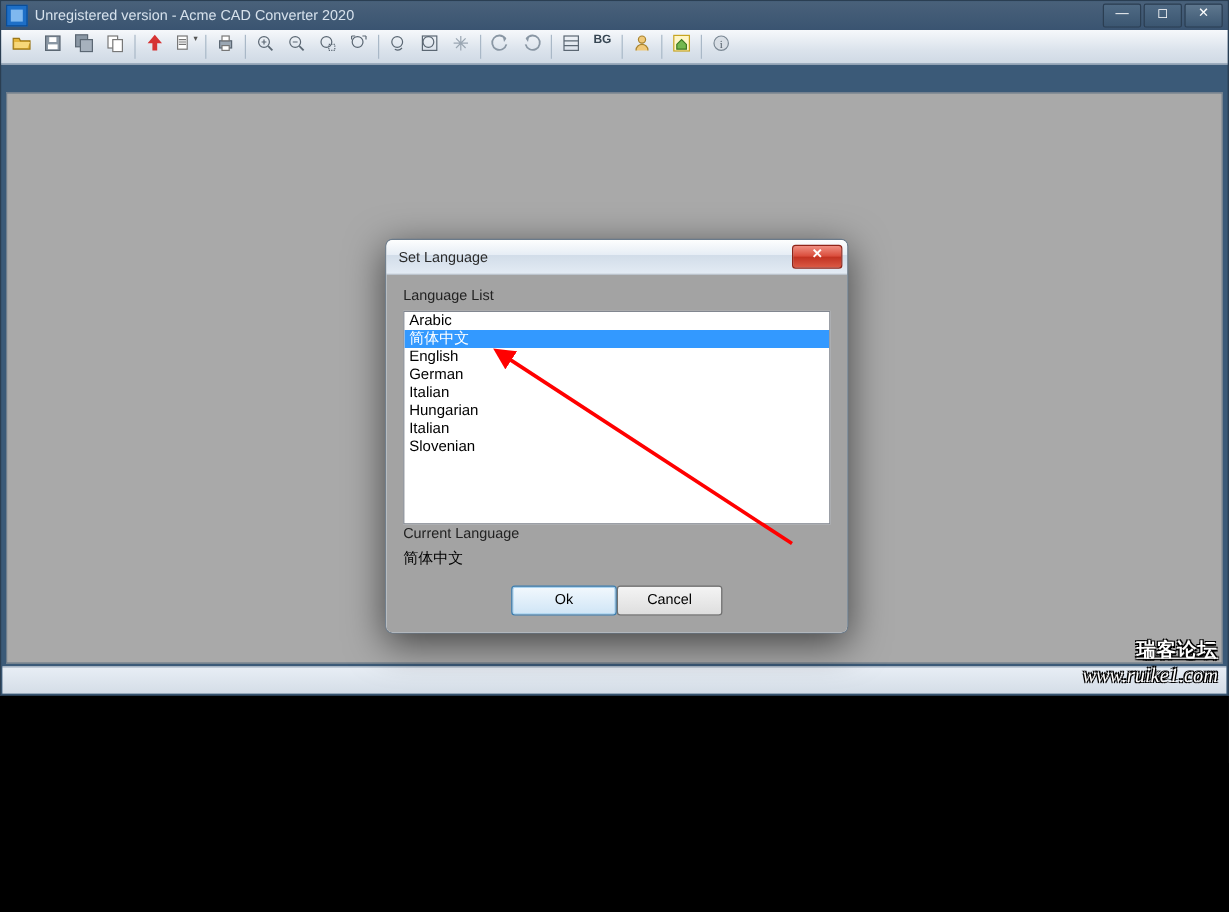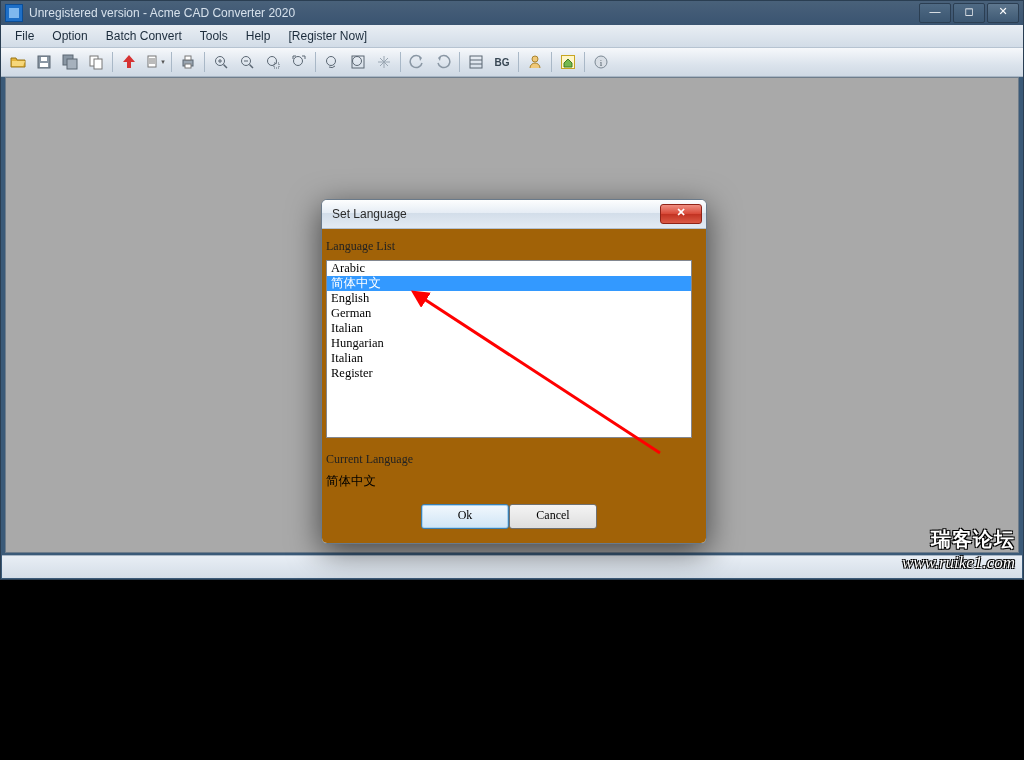--- a/index.html
+++ b/index.html
@@ -89,21 +89,20 @@
     align-items: center;
     padding: 0 4px;
     gap: 0;
   }
   .tool-btn {
     width: 22px; height: 22px;
     margin: 0 1px;
     border: 1px solid transparent;
     border-radius: 2px;
     display: flex;
-    align-items: center;
     justify-content: center;
   }
   .tool-sep {
     width: 1px;
     height: 20px;
     background: #a9b8c7;
     margin: 0 3px;
   }
   .tool-btn svg { width: 16px; height: 16px; }
 
@@ -153,23 +152,22 @@
     background: linear-gradient(to bottom, #f08f82 0%, #d94b3a 48%, #c13121 50%, #db5a45 100%);
     border: 1px solid #8f2418;
     border-radius: 3px;
     color: #fff;
     font-weight: bold;
     font-size: 11px;
     line-height: 15px;
     text-align: center;
   }
   .dialog-body {
-    background: #a16207;
-    padding: 10px 14px 14px 4px;
-    font-family: Liberation Serif, serif;
+    background: #a3a3a3;
+    padding: 10px 14px 14px 14px;
   }
   .group-label {
     font-size: 12px;
     color: #222;
     margin-bottom: 6px;
   }
   .listbox {
     width: 100%;
     height: 178px;
     background: #fff;
@@ -182,21 +180,20 @@
   .listbox .list-item {
     padding: 0 4px;
     white-space: nowrap;
     color: #000;
   }
   .listbox .list-item.selected {
     background: #3399ff;
     color: #fff;
   }
   .cur-lang-label {
-    margin-top: 14px;
     font-size: 12px;
     color: #222;
   }
   .cur-lang-value {
     margin-top: 6px;
     font-size: 12.5px;
     color: #000;
   }
   .dlg-buttons {
     display: flex;
@@ -235,23 +232,24 @@
   .watermark {
     position: absolute;
     right: 8px;
     bottom: 6px;
     color: #fff;
     text-align: right;
     text-shadow: 1px 1px 0 #000, -1px -1px 0 #000, 1px -1px 0 #000, -1px 1px 0 #000;
     font-family: "SimHei","Microsoft YaHei", sans-serif;
   }
   .watermark .wm-top {
-    font-size: 20px;
+    font-size: 16px;
     font-weight: bold;
     letter-spacing: 1px;
+    text-decoration: underline;
   }
   .watermark .wm-bottom {
     font-size: 17px;
     font-style: italic;
     font-family: "Times New Roman", serif;
   }
 </style>
 </head>
 <body>
 
@@ -260,28 +258,20 @@
   <div class="titlebar">
     <span class="app-icon"></span>
     <span class="title-text">Unregistered version - Acme CAD Converter 2020</span>
     <div class="win-controls">
       <div class="win-btn">—</div>
       <div class="win-btn">◻</div>
       <div class="win-btn close">✕</div>
     </div>
   </div>
 
-  <div class="menubar">
-    <span class="menu-item">File</span>
-    <span class="menu-item">Option</span>
-    <span class="menu-item">Batch Convert</span>
-    <span class="menu-item">Tools</span>
-    <span class="menu-item">Help</span>
-    <span class="menu-item">[Register Now]</span>
-  </div>
 
   <div class="toolbar">
     <div class="tool-btn">
         <svg viewBox="0 0 16 16">
           <path fill="#e5b53a" stroke="#9a7618" d="M1 4h5l1 2h8v7H1z"></path>
           <path fill="#f6d77a" d="M2 7h13l-2 5H2z"></path>
         </svg>
       </div>
     <div class="tool-btn">
         <svg viewBox="0 0 16 16">
@@ -428,21 +418,21 @@
     <div class="dialog-body">
       <div class="group-label">Language List</div>
       <div class="listbox" id="lang-listbox">
           <div class="list-item">Arabic</div>
           <div class="list-item selected">简体中文</div>
           <div class="list-item">English</div>
           <div class="list-item">German</div>
           <div class="list-item">Italian</div>
           <div class="list-item">Hungarian</div>
           <div class="list-item">Italian</div>
-          <div class="list-item">Register</div>
+          <div class="list-item">Slovenian</div>
         </div>
       <div class="cur-lang-label">Current Language</div>
       <div class="cur-lang-value">简体中文</div>
       <div class="dlg-buttons">
         <div class="dlg-btn default">Ok</div>
         <div class="dlg-btn normal">Cancel</div>
       </div>
     </div>
   </div>
 

